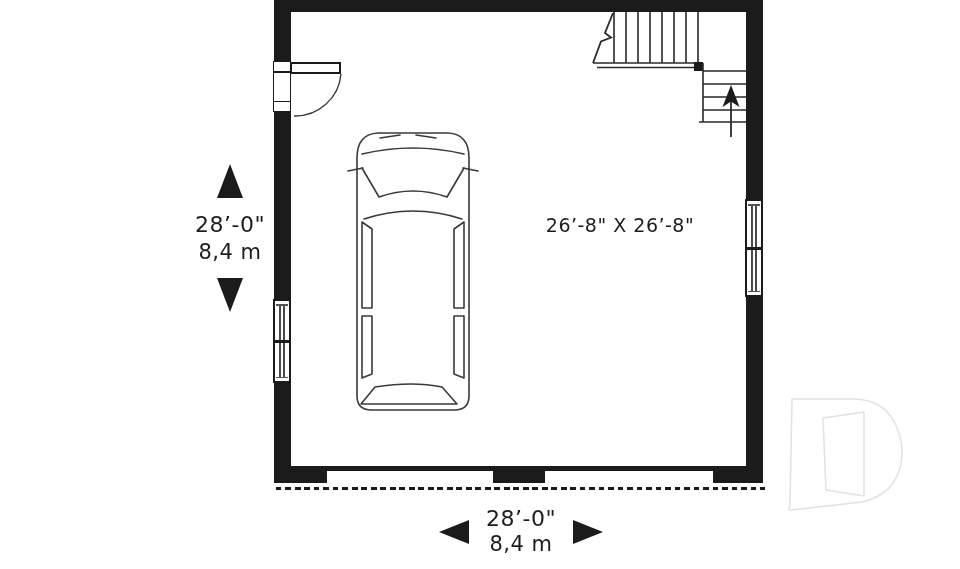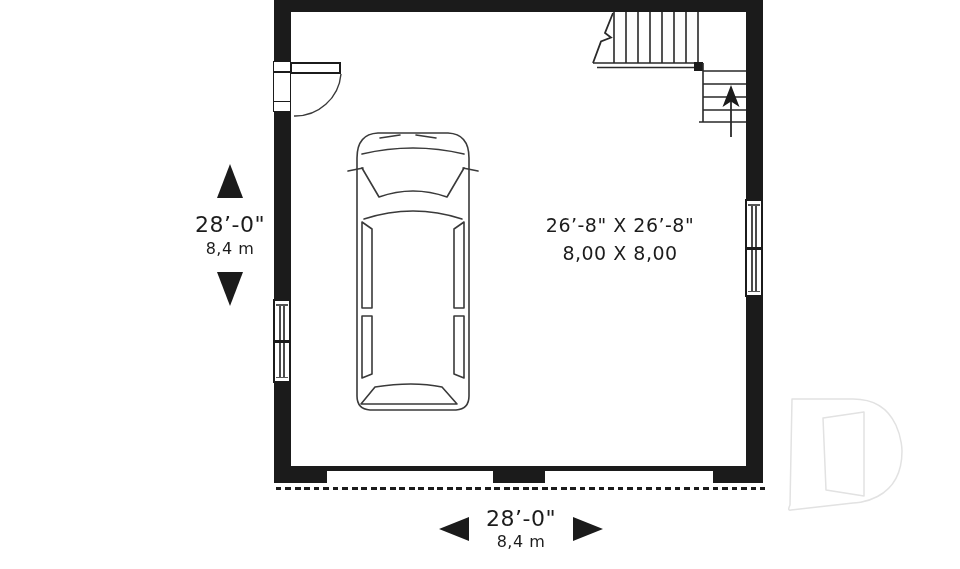--- a/index.html
+++ b/index.html
@@ -37,21 +37,21 @@
   
   .tri{width:0;height:0;}
   .tri-up{border-left:13px solid transparent;border-right:13px solid transparent;border-bottom:34px solid #1b1b1b;}
   .tri-down{border-left:13px solid transparent;border-right:13px solid transparent;border-top:34px solid #1b1b1b;}
   .tri-left{border-top:12px solid transparent;border-bottom:12px solid transparent;border-right:30px solid #1b1b1b;}
   .tri-right{border-top:12px solid transparent;border-bottom:12px solid transparent;border-left:30px solid #1b1b1b;}
   .dim-left{left:182px;top:164px;width:96px;display:flex;flex-direction:column;align-items:center;}
   .dim-left .txt{margin-top:13px;text-align:center;line-height:1.25;}
   .dim-left .tri-down{margin-top:13px;}
   .dim-text-lg{font-size:22px;letter-spacing:0.5px;}
-  .dim-text-md{font-size:16px;letter-spacing:0.5px;}
+  .dim-text-md{font-size:21px;letter-spacing:0.5px;}
   .dim-bottom{left:436px;top:506px;width:170px;display:flex;align-items:center;justify-content:center;}
   .dim-bottom .txt{text-align:center;line-height:1.2;margin:0 8px;min-width:88px;}
   .room-label{left:515px;top:212px;width:210px;text-align:center;font-size:19px;letter-spacing:0.5px;line-height:1.45;}
   svg{position:absolute;left:0;top:0;}
 </style>
 </head>
 <body>
 
 <div id="canvas">
 
@@ -131,21 +131,20 @@
     <div class="tri tri-up"></div>
     <div class="txt">
       <div class="dim-text-lg">28’-0"</div>
       <div class="dim-text-md">8,4 m</div>
     </div>
     <div class="tri tri-down"></div>
   </div>
 
   <div class="abs room-label">
     <div>26’-8" X 26’-8"</div>
-    <div>8,00 X 8,00</div>
   </div>
 
   <div class="abs dim-bottom">
     <div class="tri tri-left"></div>
     <div class="txt">
       <div class="dim-text-lg">28’-0"</div>
       <div class="dim-text-md">8,4 m</div>
     </div>
     <div class="tri tri-right"></div>
   </div>

